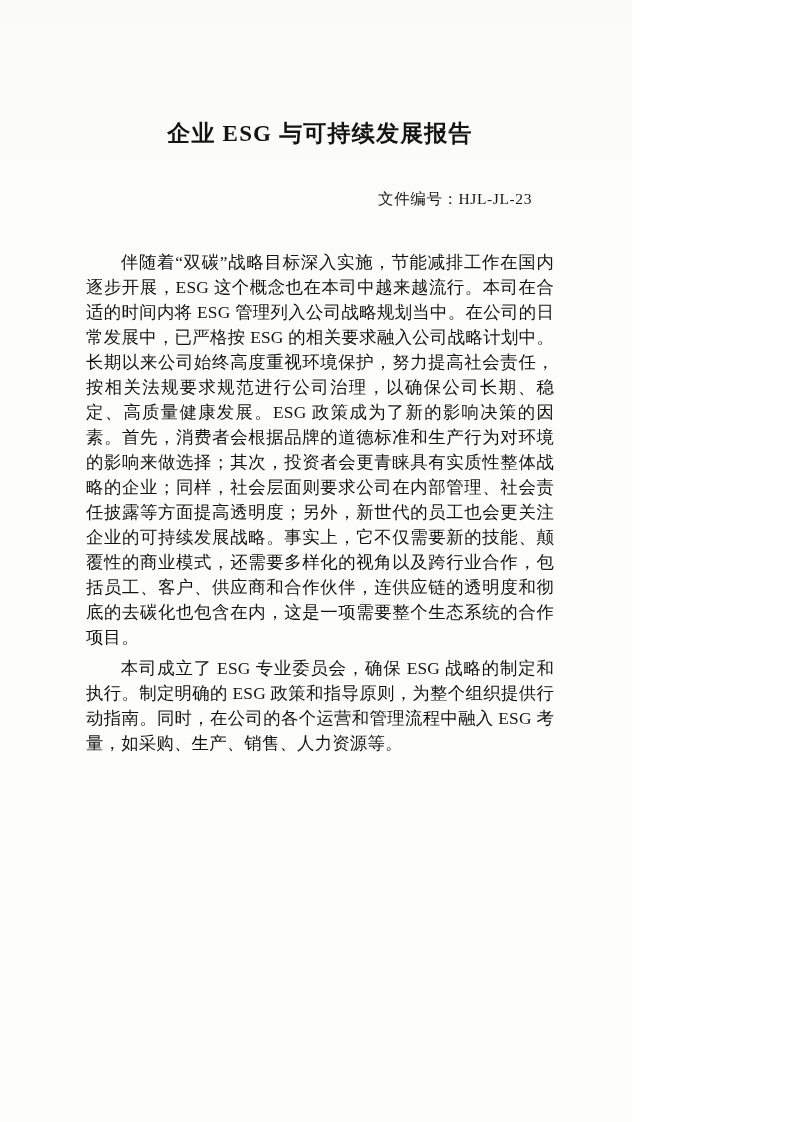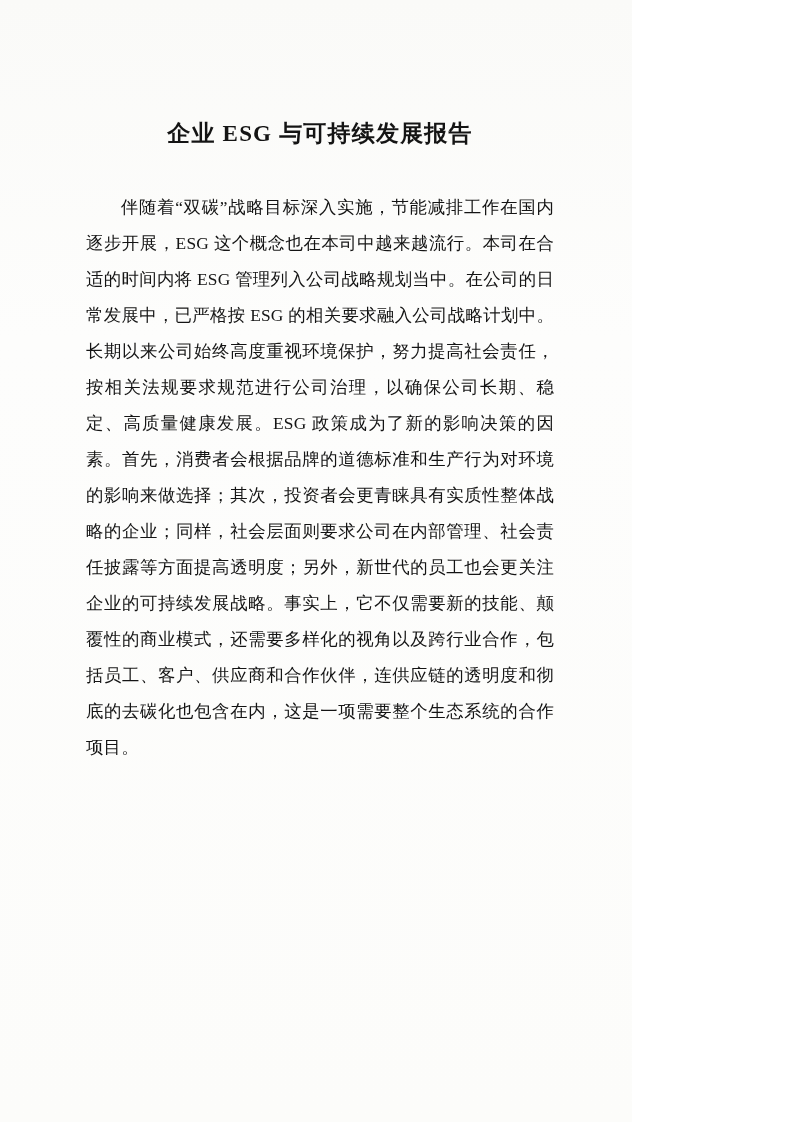--- a/index.html
+++ b/index.html
@@ -52,21 +52,21 @@
     font-size: 15.5px;
     letter-spacing: 0.6px;
     color: #151515;
   }
   .body-text {
     margin-top: 40px;
   }
   p.para {
     margin: 0 0 4px 0;
     font-size: 17.4px;
-    line-height: 36px;
+    line-height: 25px;
     text-align: justify;
     text-justify: inter-ideograph;
     text-indent: 2em;
     color: #141414;
     letter-spacing: 0.2px;
     word-break: break-word;
   }
   p.para + p.para {
     margin-top: 6px;
   }
@@ -74,19 +74,23 @@
 </head>
 <body>
 
 <div class="page">
   <div class="paper-tone"></div>
 
   <div class="content">
 
     <h1 class="doc-title">企业 ESG 与可持续发展报告</h1>
 
+    <div class="doc-number-row">
+      <span class="doc-number">文件编号：HJL-JL-23</span>
+    </div>
 
     <div class="body-text">
       <p class="para">伴随着“双碳”战略目标深入实施，节能减排工作在国内逐步开展，ESG 这个概念也在本司中越来越流行。本司在合适的时间内将 ESG 管理列入公司战略规划当中。在公司的日常发展中，已严格按 ESG 的相关要求融入公司战略计划中。长期以来公司始终高度重视环境保护，努力提高社会责任，按相关法规要求规范进行公司治理，以确保公司长期、稳定、高质量健康发展。ESG 政策成为了新的影响决策的因素。首先，消费者会根据品牌的道德标准和生产行为对环境的影响来做选择；其次，投资者会更青睐具有实质性整体战略的企业；同样，社会层面则要求公司在内部管理、社会责任披露等方面提高透明度；另外，新世代的员工也会更关注企业的可持续发展战略。事实上，它不仅需要新的技能、颠覆性的商业模式，还需要多样化的视角以及跨行业合作，包括员工、客户、供应商和合作伙伴，连供应链的透明度和彻底的去碳化也包含在内，这是一项需要整个生态系统的合作项目。</p>
+      <p class="para">本司成立了 ESG 专业委员会，确保 ESG 战略的制定和执行。制定明确的 ESG 政策和指导原则，为整个组织提供行动指南。同时，在公司的各个运营和管理流程中融入 ESG 考量，如采购、生产、销售、人力资源等。</p>
     </div>
 
   </div>
 </div>
 
 </body></html>

